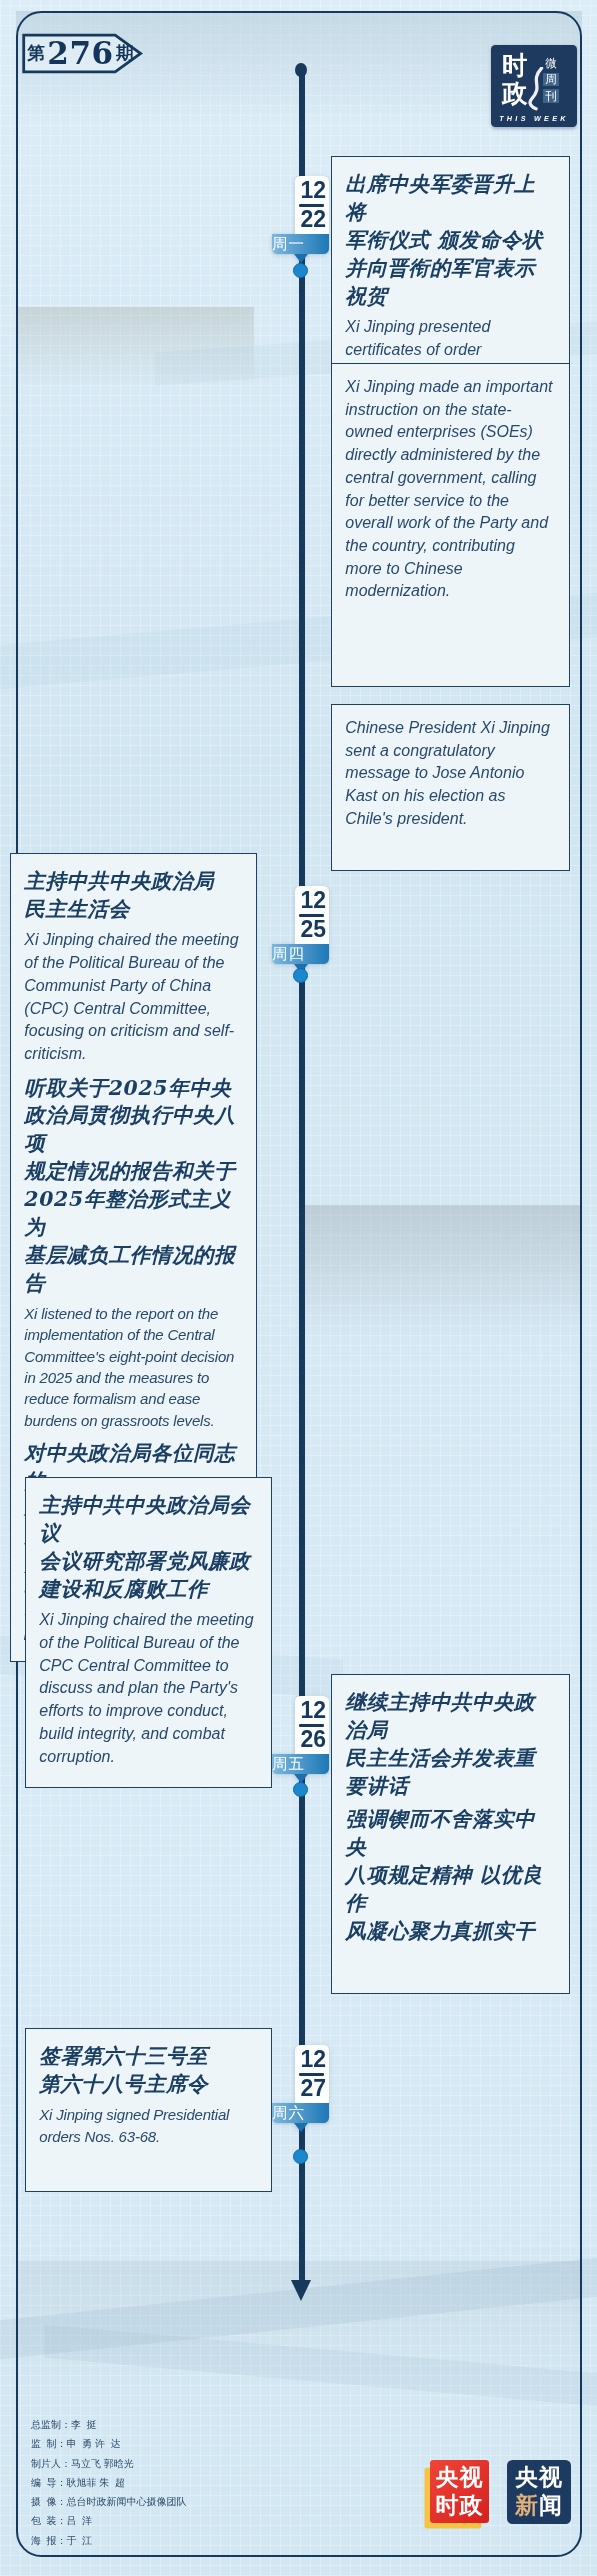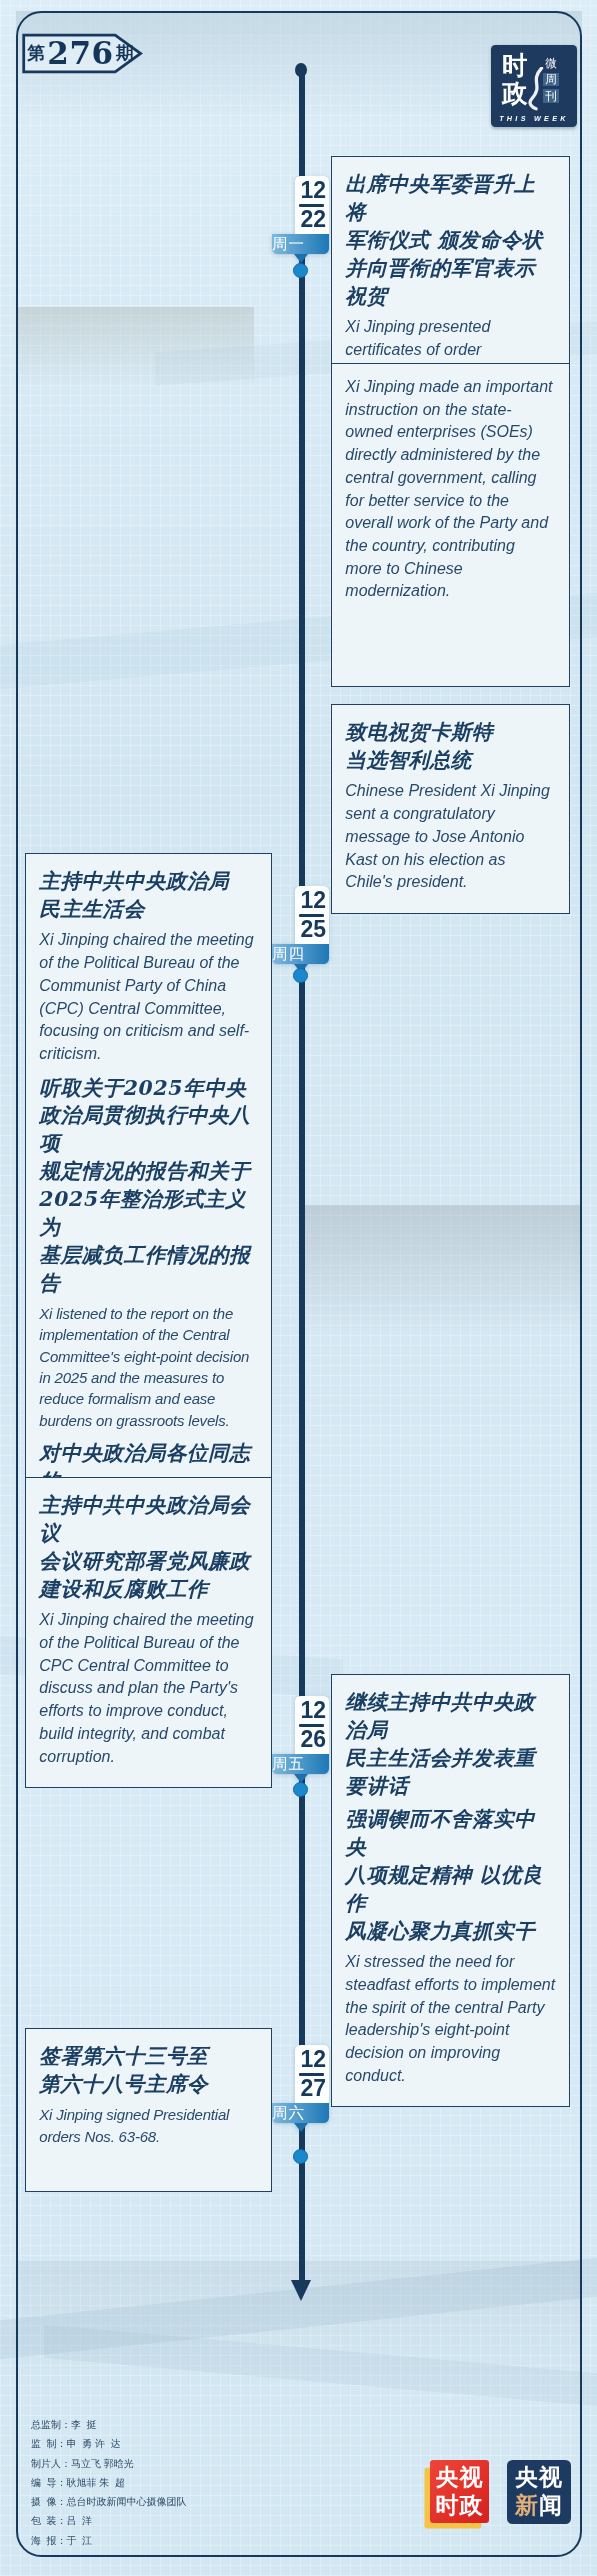--- a/index.html
+++ b/index.html
@@ -189,26 +189,24 @@
 军衔仪式 颁发命令状
 并向晋衔的军官表示祝贺</h2>
     <p class="en">Xi Jinping presented certificates of order promoting two military officers to the rank of general and extended his congratulations.</p>
   </section>
 
   <section class="card" style="left:331px;top:363px;width:239px;min-height:324px">
     <p class="en">Xi Jinping made an important instruction on the state-owned enterprises (SOEs) directly administered by the central government, calling for better service to the overall work of the Party and the country, contributing more to Chinese modernization.</p>
   </section>
 
   <section class="card" style="left:331px;top:704px;width:239px;min-height:167px">
-    <h2 class="zh">致电祝贺卡斯特
-当选智利总统</h2>
     <p class="en">Chinese President Xi Jinping sent a congratulatory message to Jose Antonio Kast on his election as Chile's president.</p>
   </section>
 
-  <section class="card" style="left:25px;top:853px;width:247px;min-height:570px">
+  <section class="card" style="left:10px;top:853px;width:247px;min-height:570px">
     <h2 class="zh">主持中共中央政治局
 民主生活会</h2>
     <p class="en">Xi Jinping chaired the meeting of the Political Bureau of the Communist Party of China (CPC) Central Committee, focusing on criticism and self-criticism.</p>
     <h2 class="zh">听取关于2025年中央
 政治局贯彻执行中央八项
 规定情况的报告和关于
 2025年整治形式主义为
 基层减负工作情况的报告</h2>
     <p class="en narrow">Xi listened to the report on the implementation of the Central Committee's eight-point decision in 2025 and the measures to reduce formalism and ease burdens on grassroots levels.</p>
     <h2 class="zh">对中央政治局各位同志的
@@ -223,21 +221,20 @@
 建设和反腐败工作</h2>
     <p class="en">Xi Jinping chaired the meeting of the Political Bureau of the CPC Central Committee to discuss and plan the Party's efforts to improve conduct, build integrity, and combat corruption.</p>
   </section>
 
   <section class="card" style="left:331px;top:1674px;width:239px;min-height:320px">
     <h2 class="zh">继续主持中共中央政治局
 民主生活会并发表重要讲话</h2>
     <h2 class="zh">强调锲而不舍落实中央
 八项规定精神 以优良作
 风凝心聚力真抓实干</h2>
-    <p class="en">Xi stressed the need for steadfast efforts to implement the spirit of the central Party leadership's eight-point decision on improving conduct.</p>
   </section>
 
   <section class="card" style="left:25px;top:2028px;width:247px;min-height:164px">
     <h2 class="zh">签署第六十三号至
 第六十八号主席令</h2>
     <p class="en narrow">Xi Jinping signed Presidential orders Nos. 63-68.</p>
   </section>
 
   <div class="credits">
     <div>总监制：李  挺</div>

